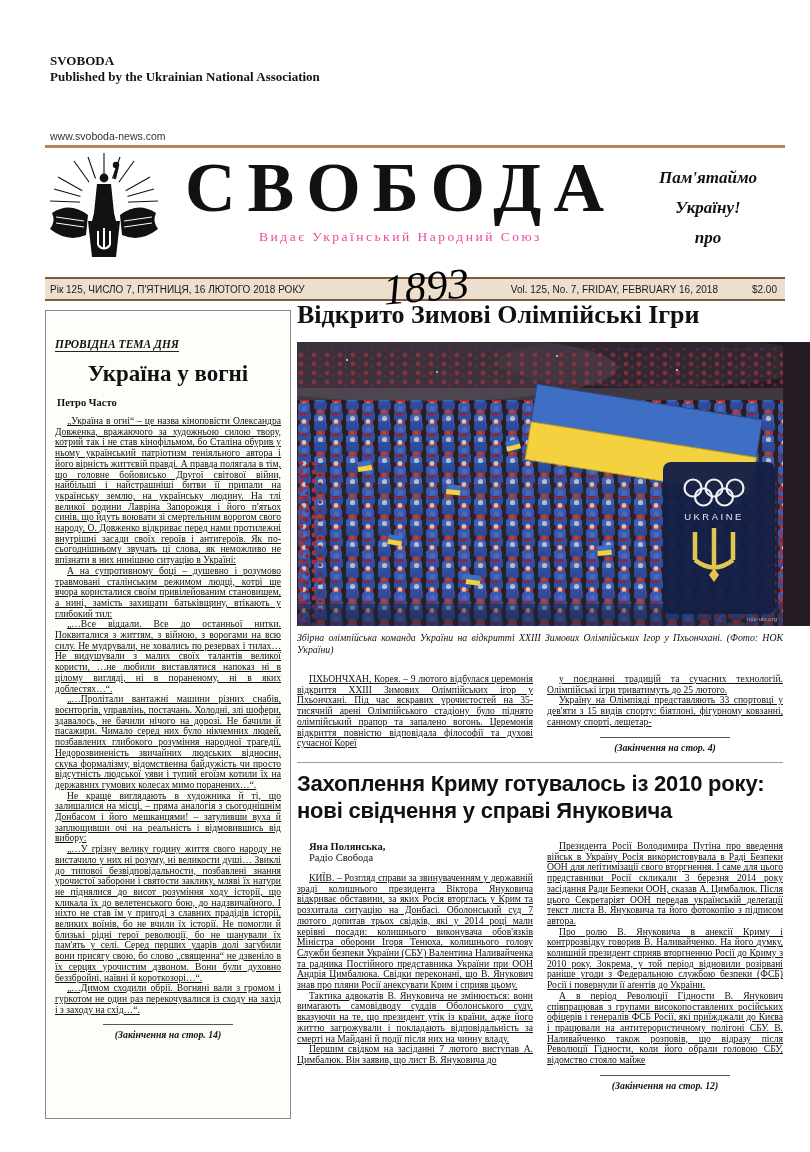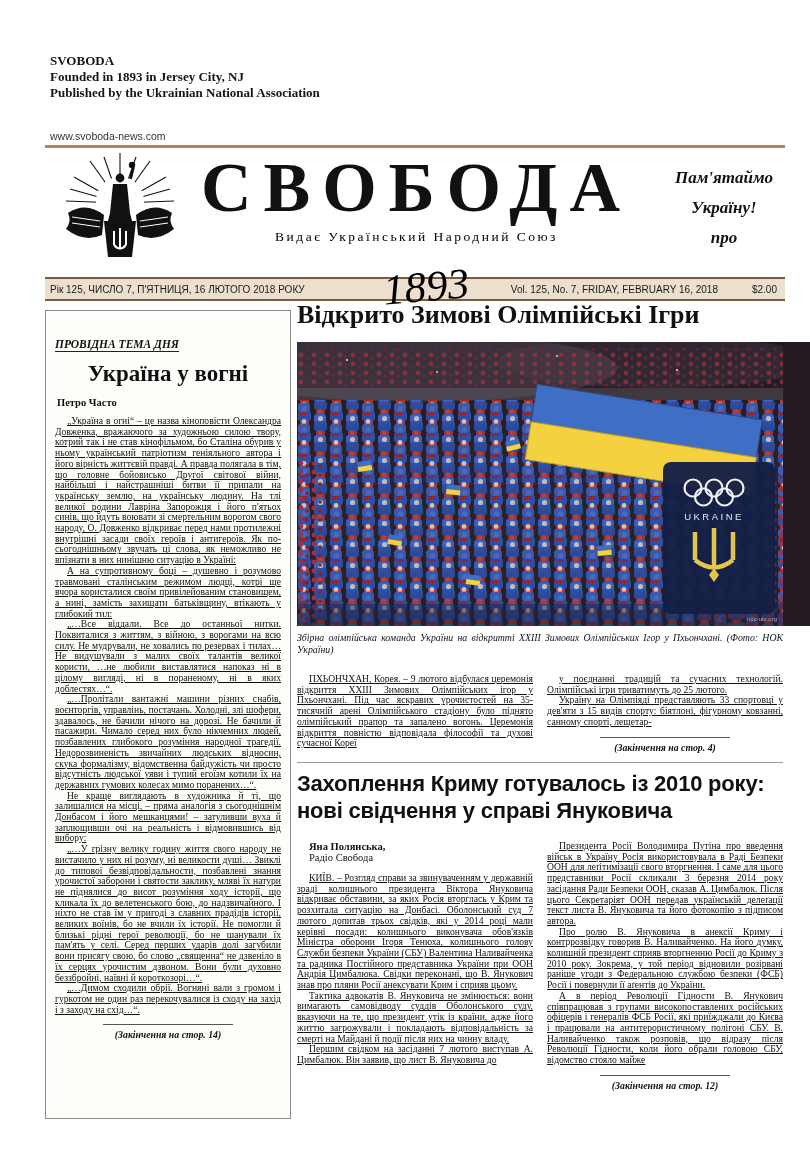--- a/index.html
+++ b/index.html
@@ -3,25 +3,25 @@
 <meta charset="utf-8">
 <style>
   html,body{margin:0;padding:0;background:#9a9a9a;}
   .page{position:relative;width:810px;height:1152px;background:#ffffff;overflow:hidden;
         font-family:"Liberation Serif",serif;color:#111;}
   
   .brand{position:absolute;left:50px;top:53px;font-weight:bold;font-size:13px;line-height:16px;color:#151515;}
   .website{position:absolute;left:50px;top:130px;font-family:"Liberation Sans",sans-serif;font-size:10.5px;color:#333;}
   .toprule{position:absolute;left:45px;top:145px;width:740px;height:3px;background:#b5835a;}
   
-  .masthead{position:absolute;left:58px;top:151px;width:740px;height:124px;display:flex;align-items:flex-start;}
+  .masthead{position:absolute;left:42px;top:151px;width:740px;height:124px;display:flex;align-items:flex-start;}
   .logo-wrap{width:125px;height:120px;flex:0 0 auto;}
   .mast-center{flex:1 1 auto;text-align:center;}
   .mast-title{font-size:70px;line-height:74px;font-weight:bold;letter-spacing:12px;margin-top:0px;}
-  .mast-sub{font-size:13.5px;letter-spacing:2.5px;margin-top:4px;color:#000000;}
+  .mast-sub{font-size:13.5px;letter-spacing:2.5px;margin-top:4px;color:#ec4899;}
   .slogan{width:148px;flex:0 0 auto;text-align:center;font-weight:bold;font-style:italic;
           font-size:17px;line-height:30px;padding-top:12px;}
   
   .datebar{position:absolute;left:45px;top:277px;width:740px;height:24px;box-sizing:border-box;
            background:#ecdfce;border-top:2px solid #7d5a3f;border-bottom:2px solid #7d5a3f;
            display:flex;align-items:center;font-family:"Liberation Sans",sans-serif;font-size:10px;color:#1a1a1a;
            padding:0 8px 0 5px;}
   .datebar .flexspace{flex:1 1 auto;}
   .datebar .price{margin-left:34px;}
   .year1893{position:absolute;left:383px;top:262px;font-size:43px;font-style:italic;font-family:"Liberation Serif",serif;
@@ -50,21 +50,20 @@
   .byline-name{font-size:10.5px;font-weight:bold;margin:0 0 0 12px;}
   .byline-org{font-size:10.5px;margin:0 0 10px 12px;}
 </style>
 </head>
 <body>
 
 <div class="page">
 
   <div class="brand">
     <div>SVOBODA</div>
-    <div>Founded in 1893 in Jersey City, NJ</div>
     <div>Published by the Ukrainian National Association</div>
   </div>
   <div class="website">www.svoboda-news.com</div>
   <div class="toprule"></div>
 
   <div class="masthead">
     <div class="logo-wrap">
       <svg width="125" height="120" viewBox="0 0 125 120">
         <g stroke="#111" stroke-width="1.1">
           <line x1="62" y1="52" x2="62" y2="2"></line>

